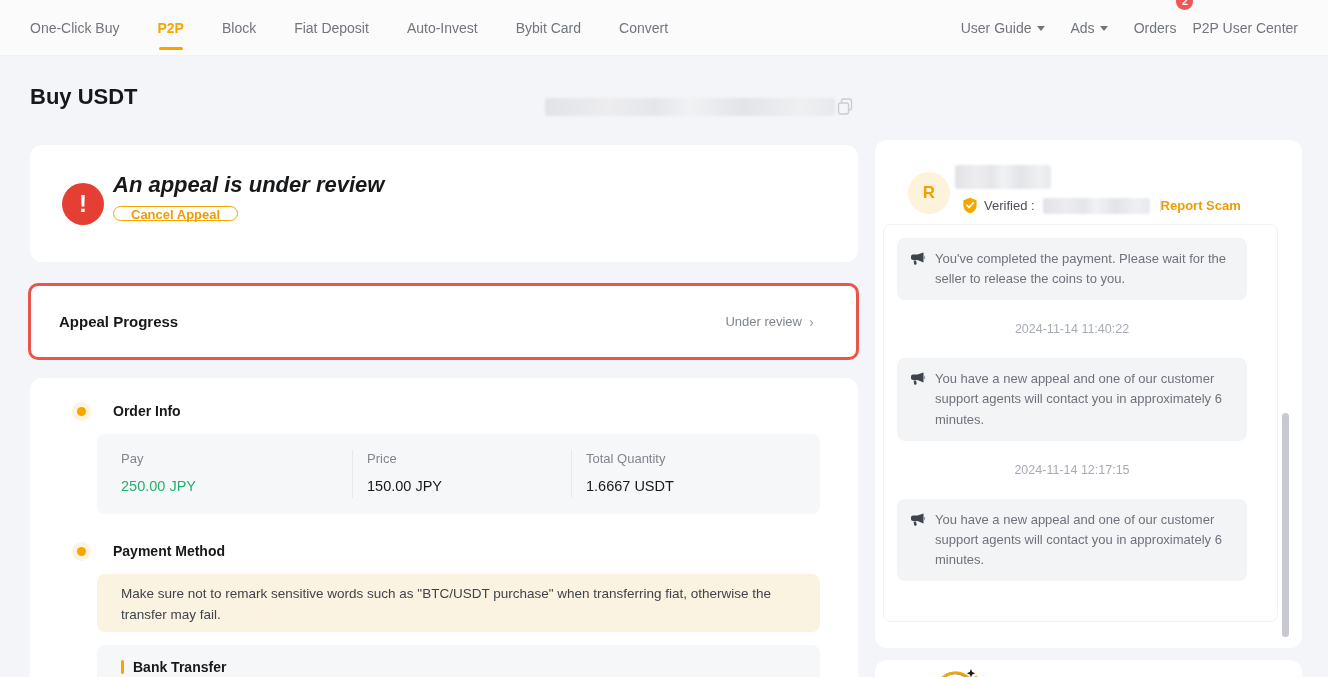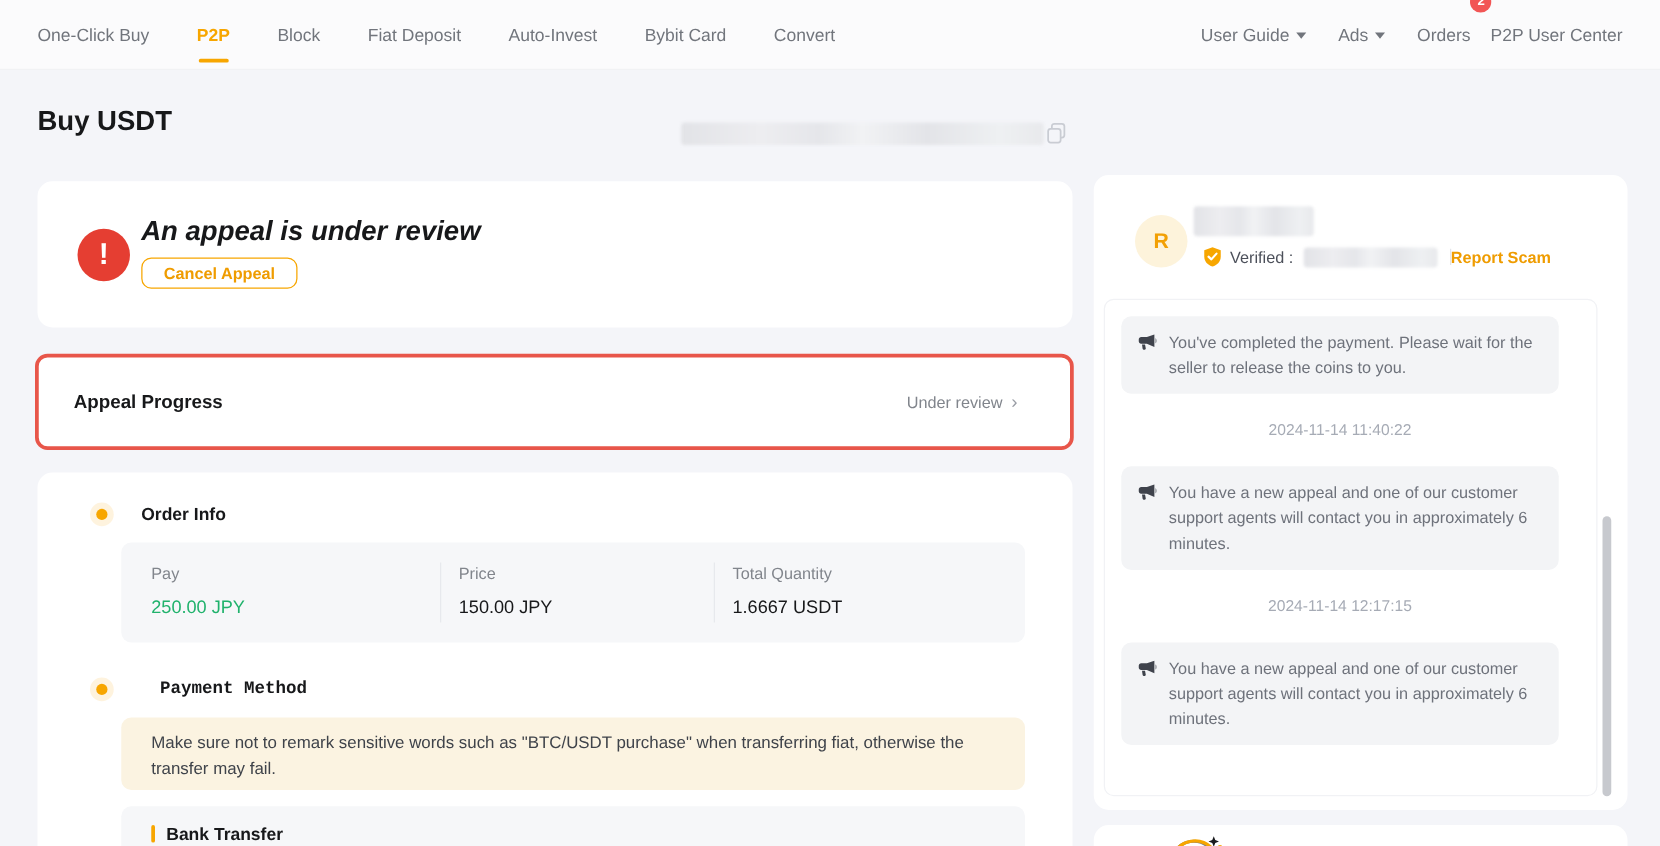--- a/index.html
+++ b/index.html
@@ -51,21 +51,21 @@
   
   .card { position:absolute; background:#fff; border-radius:12px; }
   .appeal-card { left:30px; top:145px; width:828px; height:117px; }
   .alert-circle {
     position:absolute; left:32px; top:38px; width:42px; height:42px; border-radius:50%;
     background:#e53e32; color:#fff; display:flex; align-items:center; justify-content:center;
     font-size:24px; font-weight:700;
   }
   .appeal-title { position:absolute; left:83px; top:27px; font-size:22px; font-weight:700; color:#17181a;font-style:italic; }
   .cancel-btn {
-    position:absolute; left:83px; top:61px; height:25px; padding:0 17px;
+    position:absolute; left:83px; top:61px; height:15px; padding:0 17px;
     background:#fff; border:1px solid #f7a600; border-radius:8px;
     color:#ef9c00; font-size:13px; font-weight:700; font-family:inherit; cursor:pointer;
   }
 
   .progress-box {
     position:absolute; left:28px; top:283px; width:831px; height:77px;
     background:#fff; border:3px solid #e8564a; border-radius:10px;
     display:flex; align-items:center; justify-content:space-between; padding:0 42px 0 28px;
     cursor:pointer;
   }
@@ -109,21 +109,21 @@
     display:flex; align-items:center; justify-content:center; cursor:pointer;
   }
   .name-redacted { position:absolute; left:80px; top:25px; width:96px; height:24px; }
   .verified-row { position:absolute; left:87px; top:57px; display:flex; align-items:center; }
   .verified-label { font-size:13px; color:#4c505a; margin-left:6px; }
   .verified-redacted { width:107px; height:16px; margin-left:8px; }
   .vr-div { width:1px; height:13px; background:#e3e5e9; margin-left:10px; }
   .report-scam { font-size:13px; font-weight:700; color:#ef9c00; cursor:pointer; }
 
   .msg-list {
-    position:absolute; left:8px; top:99px; width:395px; height:398px;
+    position:absolute; left:8px; top:84px; width:395px; height:398px;
     border:1px solid #f1f2f5; border-radius:8px; padding:13px 30px 0 13px; overflow:hidden;
   }
   .bubble {
     background:#f3f4f6; border-radius:8px; padding:11px 13px;
     display:flex; gap:9px; margin-bottom:21px;
     font-size:13px; color:#6e727b; line-height:1.55;
   }
   .bubble svg { flex-shrink:0; margin-top:2px; }
   .stamp { text-align:center; font-size:12.5px; color:#a6abb5; margin:22px 0 22px 0; }
   .scroll-thumb {
@@ -194,21 +194,21 @@
       <span class="info-value">150.00 JPY</span>
     </div>
     <div class="v-div" style="left:474px;"></div>
     <div class="info-col" style="left:489px;">
       <span class="info-label">Total Quantity</span>
       <span class="info-value">1.6667 USDT</span>
     </div>
   </div>
 
   <span class="sec-dot" style="left:47px; top:169px;"></span>
-  <span class="sec-label" style="left:98px; top:165px;font-family:Liberation Mono, monospace;">Payment Method</span>
+  <span class="sec-label" style="left:83px; top:165px;">Payment Method</span>
 
   <div class="warn-box">Make sure not to remark sensitive words such as "BTC/USDT purchase" when transferring fiat, otherwise the transfer may fail.</div>
 
   <div class="bank-box">
     <div class="bank-row">
       <span class="bank-bar"></span>
       <span class="bank-label">Bank Transfer</span>
     </div>
   </div>
 </section>

